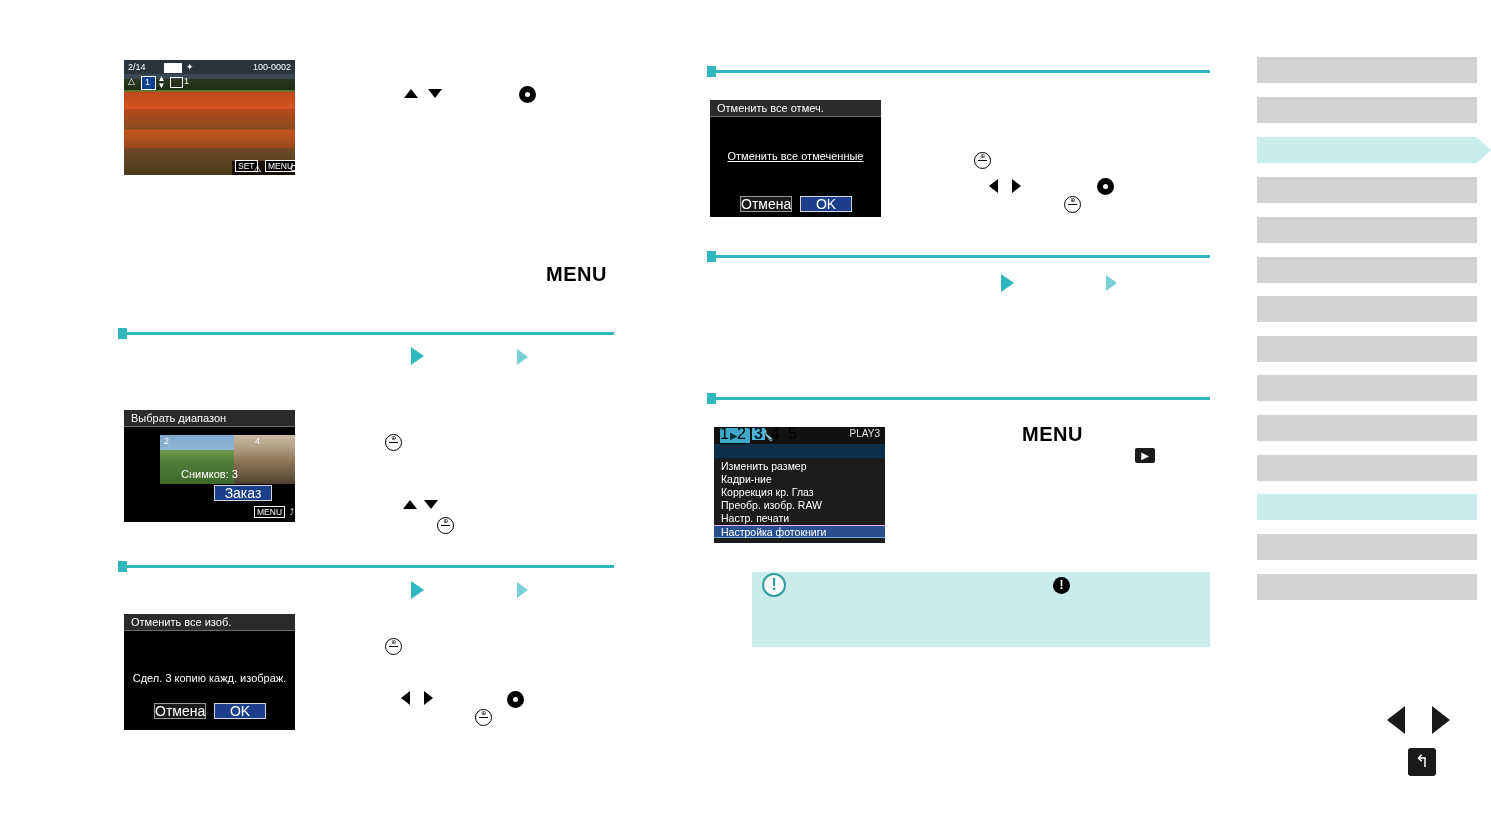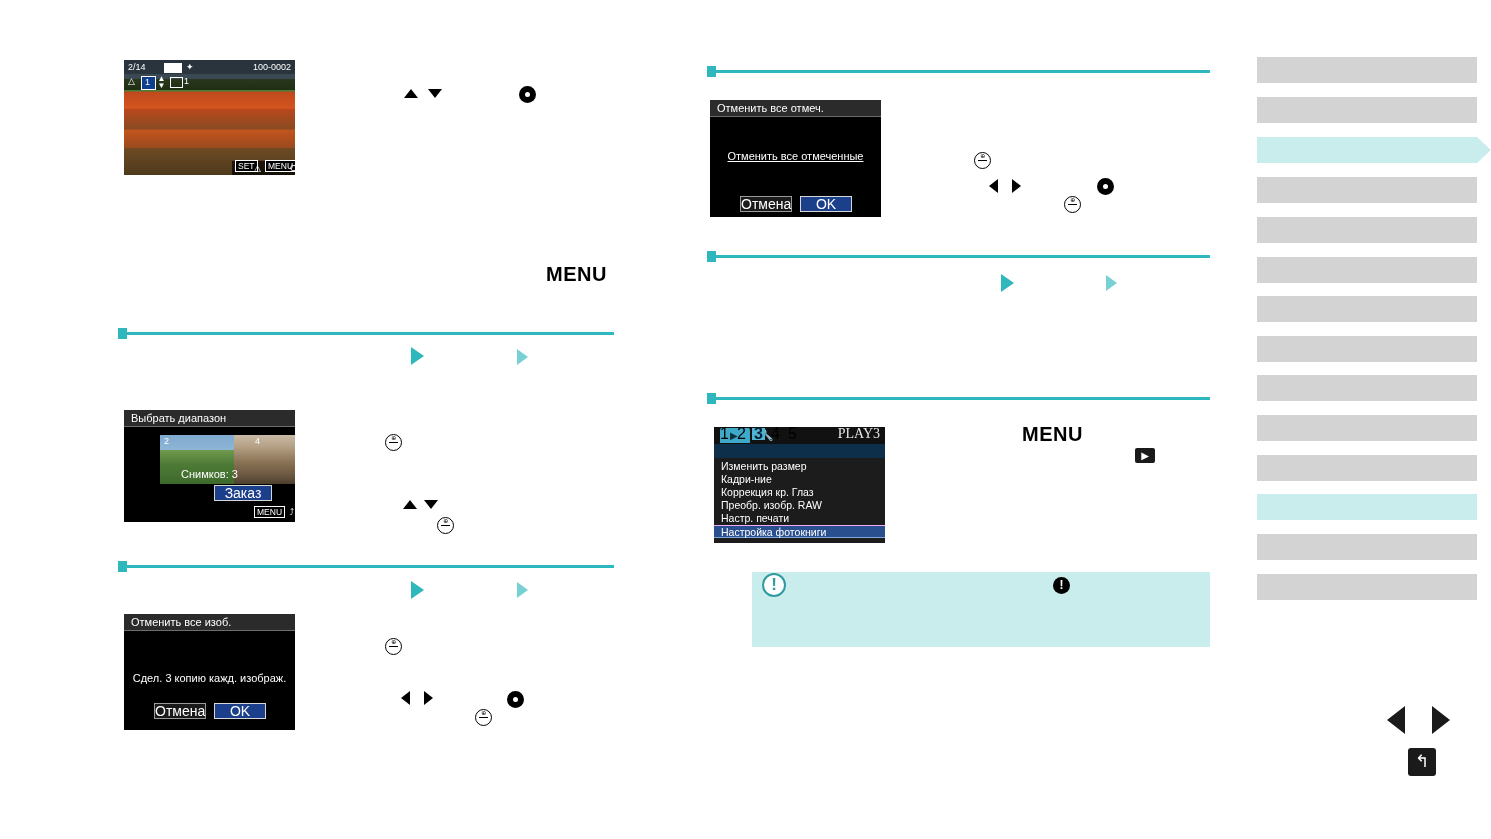--- a/index.html
+++ b/index.html
@@ -139,24 +139,23 @@
     line-height: 12px;
   }
   .menu-num.active {
     background: #4fb3d4;
     color: #06202f;
     font-weight: bold;
   }
   .menu-play-label {
     position: absolute;
     right: 5px; top: 1px;
-    font-size: 14px;
+    font-size: 10px;
     line-height: 12px;
     color: #e8e8e8;
-    font-family: Liberation Serif, serif;
   }
   .menu-item {
     position: absolute;
     left: 0;
     width: 100%;
     height: 13px;
     font-size: 10.5px;
     line-height: 13px;
     padding-left: 7px;
     box-sizing: border-box;

